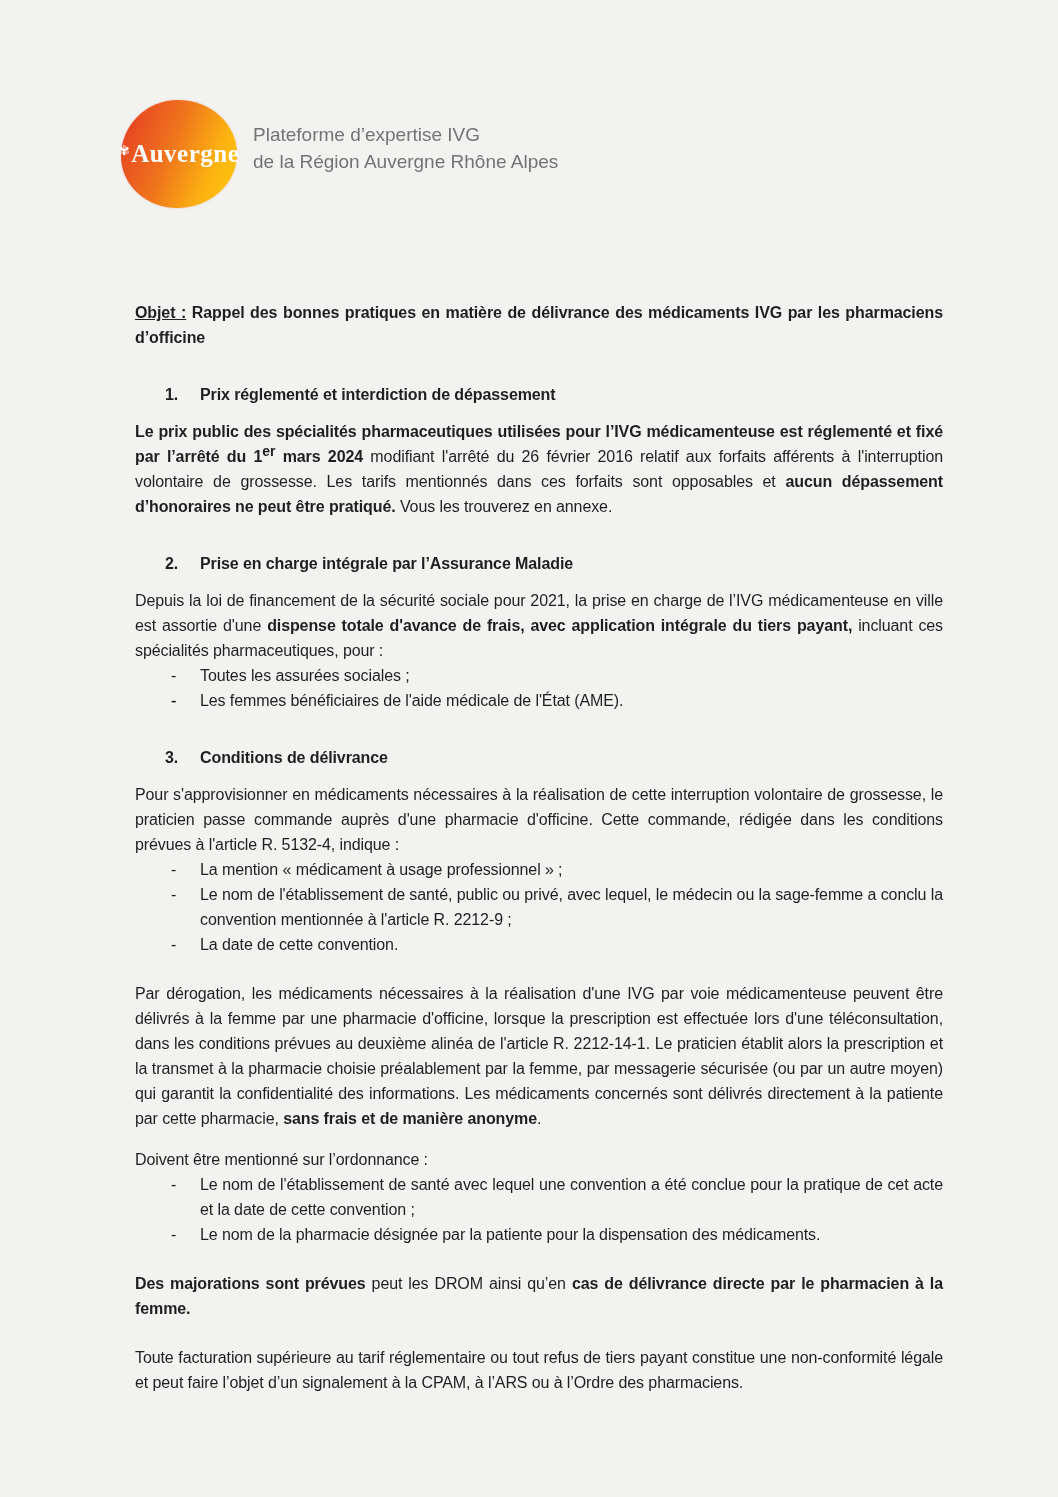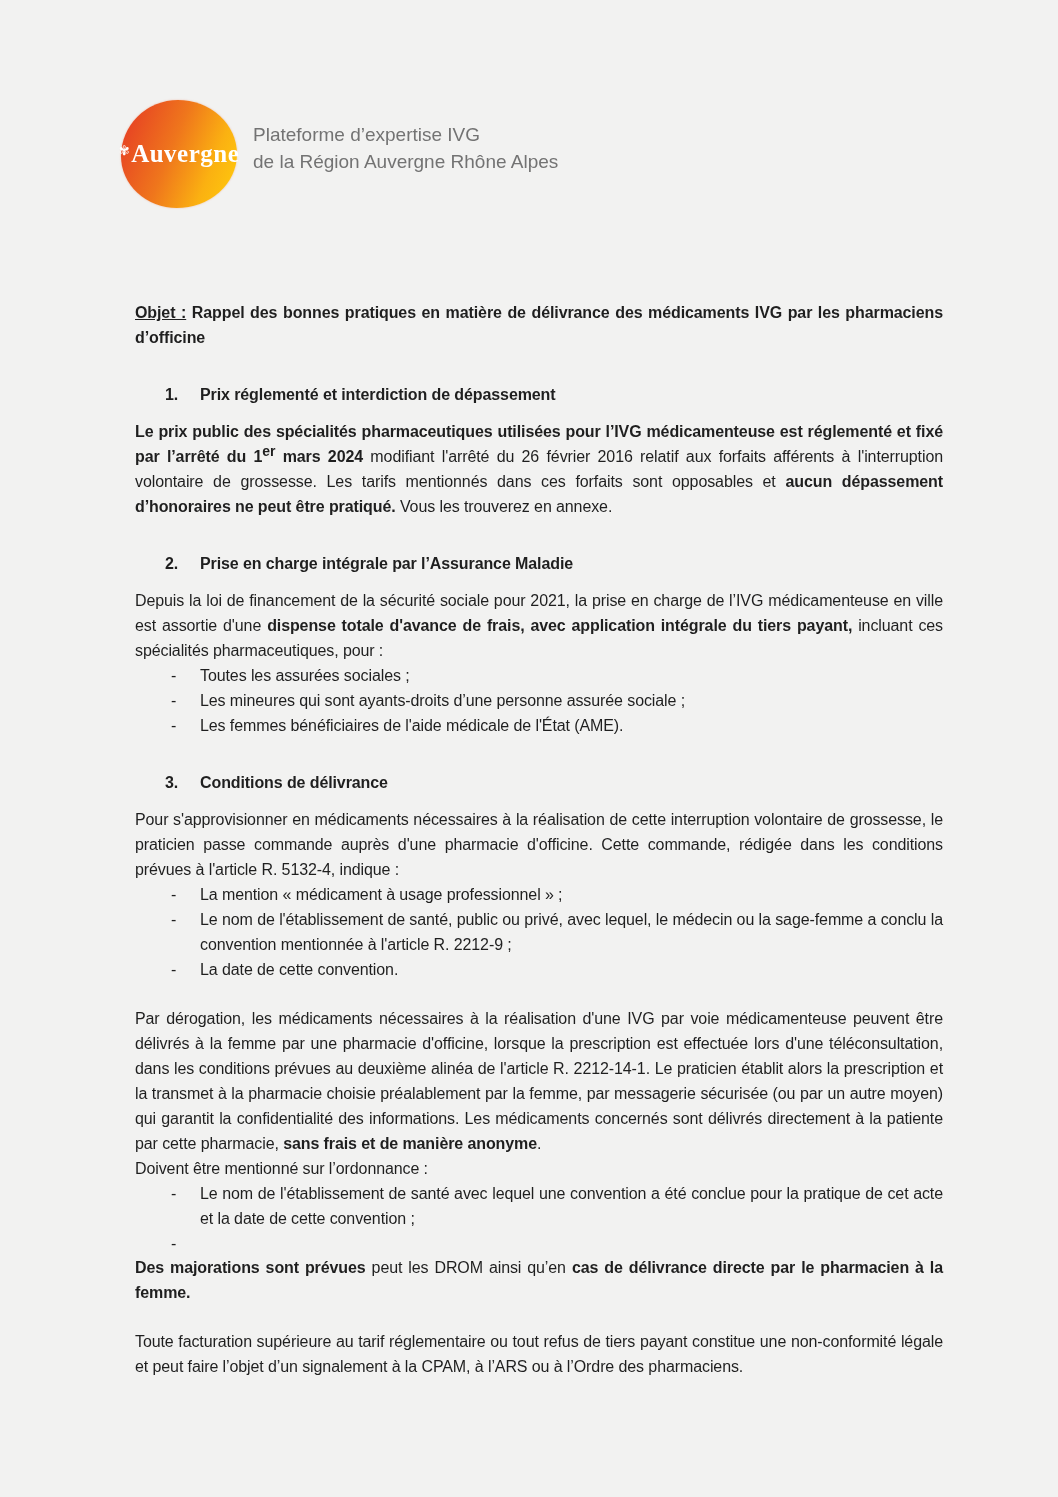--- a/index.html
+++ b/index.html
@@ -65,21 +65,21 @@
     width: 808px;
     font-size: 16px;
     line-height: 25px;
     letter-spacing: -0.1px;
   }
   .para {
     margin: 24px 0 0;
     text-align: justify;
   }
   .para.after-heading { margin-top: 12px; }
-  .para.tight { margin-top: 0; }
+  .para.tight { margin-top: 16px; }
   .subject { margin-top: 0; }
   .b { font-weight: bold; }
   .u { text-decoration: underline; }
   sup {
     font-size: 14px;
     line-height: 0;
   }
   .section-title {
     font-weight: bold;
     margin: 32px 0 0;
@@ -123,34 +123,34 @@
 
   <div class="content">
     <p class="para subject"><span class="b u">Objet :</span><span class="b"> </span><span class="b">Rappel des bonnes pratiques en matière de délivrance des médicaments IVG par les pharmaciens d’officine</span></p>
     <div id="sections">
         <p class="section-title"><span class="num">1.</span><span>Prix réglementé et interdiction de dépassement</span></p>
         <p class="para after-heading"><span class="b">Le prix public des spécialités pharmaceutiques utilisées pour l’IVG médicamenteuse est réglementé et fixé par l’arrêté du 1</span><sup class="b">er</sup><span class="b"> mars 2024</span><span> modifiant l'arrêté du 26 février 2016 relatif aux forfaits afférents à l'interruption volontaire de grossesse. Les tarifs mentionnés dans ces forfaits sont opposables et </span><span class="b">aucun dépassement d’honoraires ne peut être pratiqué.</span><span> Vous les trouverez en annexe.</span></p>
         <p class="section-title"><span class="num">2.</span><span>Prise en charge intégrale par l’Assurance Maladie</span></p>
         <p class="para after-heading"><span>Depuis la loi de financement de la sécurité sociale pour 2021, la prise en charge de l’IVG médicamenteuse en ville est assortie d'une </span><span class="b">dispense totale d'avance de frais, avec application intégrale du tiers payant,</span><span> incluant ces spécialités pharmaceutiques, pour :</span></p>
         <ul class="dash-list">
           <li><span class="dash">-</span><span>Toutes les assurées sociales ;</span></li>
-          <li><span class="dash">-</span><span>Les mineures qui sont ayants-droits d’une personne assurée sociale ;</span></li>
+          <li><span class="dash">-</span></li>
           <li><span class="dash">-</span><span>Les femmes bénéficiaires de l'aide médicale de l'État (AME).</span></li>
         </ul>
         <p class="section-title"><span class="num">3.</span><span>Conditions de délivrance</span></p>
         <p class="para after-heading"><span>Pour s'approvisionner en médicaments nécessaires à la réalisation de cette interruption volontaire de grossesse, le praticien passe commande auprès d'une pharmacie d'officine. Cette commande, rédigée dans les conditions prévues à l'article R. 5132-4, indique :</span></p>
         <ul class="dash-list">
           <li><span class="dash">-</span><span>La mention « médicament à usage professionnel » ;</span></li>
           <li><span class="dash">-</span><span>Le nom de l'établissement de santé, public ou privé, avec lequel, le médecin ou la sage-femme a conclu la convention mentionnée à l'article R. 2212-9 ;</span></li>
           <li><span class="dash">-</span><span>La date de cette convention.</span></li>
         </ul>
         <p class="para"><span>Par dérogation, les médicaments nécessaires à la réalisation d'une IVG par voie médicamenteuse peuvent être délivrés à la femme par une pharmacie d'officine, lorsque la prescription est effectuée lors d'une téléconsultation, dans les conditions prévues au deuxième alinéa de l'article R. 2212-14-1. Le praticien établit alors la prescription et la transmet à la pharmacie choisie préalablement par la femme, par messagerie sécurisée (ou par un autre moyen) qui garantit la confidentialité des informations. Les médicaments concernés sont délivrés directement à la patiente par cette pharmacie, </span><span class="b">sans frais et de manière anonyme</span><span>.</span></p>
         <p class="para tight"><span>Doivent être mentionné sur l’ordonnance :</span></p>
         <ul class="dash-list">
           <li><span class="dash">-</span><span>Le nom de l'établissement de santé avec lequel une convention a été conclue pour la pratique de cet acte et la date de cette convention ;</span></li>
-          <li><span class="dash">-</span></li>
+          <li><span class="dash">-</span><span>Le nom de la pharmacie désignée par la patiente pour la dispensation des médicaments.</span></li>
         </ul>
         <p class="para"><span class="b">Des majorations sont prévues</span><span> peut les DROM ainsi qu’en </span><span class="b">cas de délivrance directe par le pharmacien à la femme.</span></p>
         <p class="para"><span>Toute facturation supérieure au tarif réglementaire ou tout refus de tiers payant constitue une non-conformité légale et peut faire l’objet d’un signalement à la CPAM, à l’ARS ou à l’Ordre des pharmaciens.</span></p>
       </div>
   </div>
 
 </div>
 
 </body></html>

